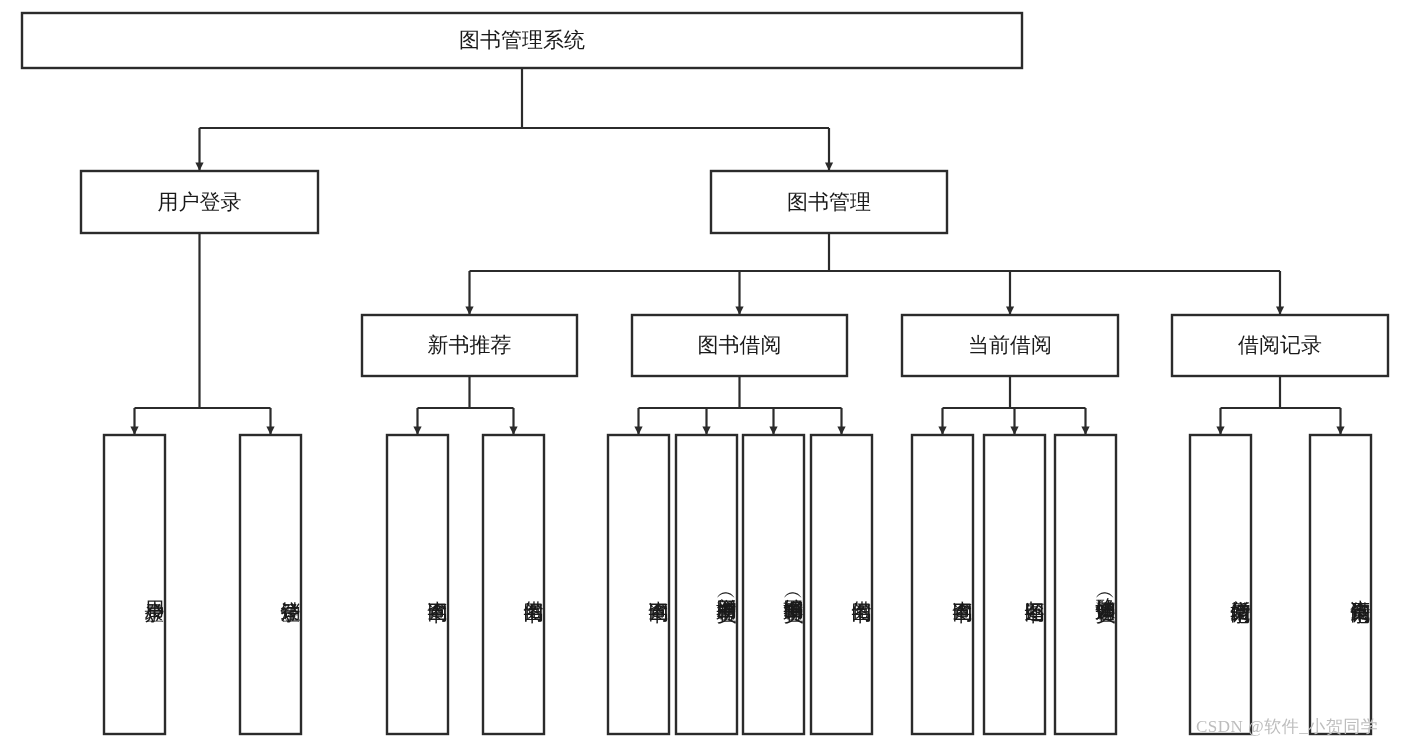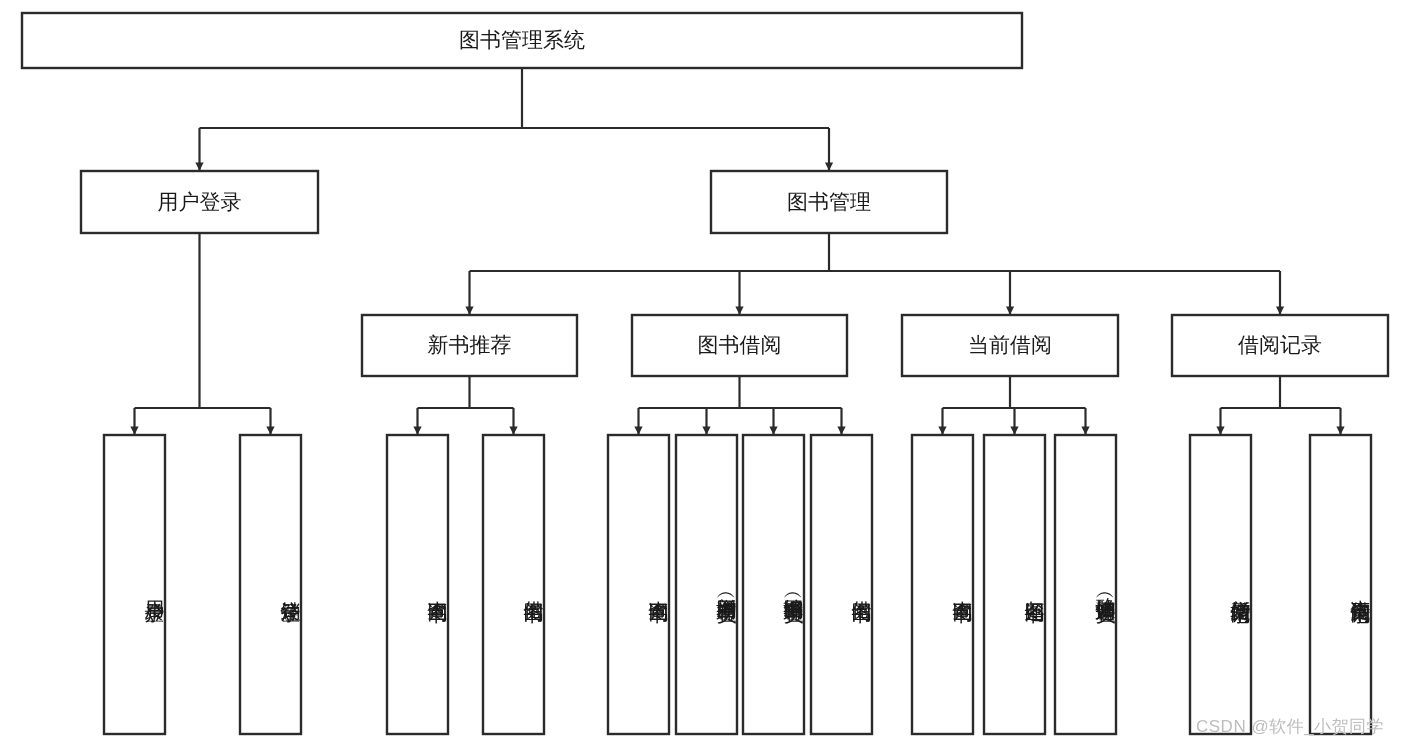--- a/index.html
+++ b/index.html
@@ -55,21 +55,21 @@
     letter-spacing: 1px;
     text-align: center;
     display: flex;
     align-items: flex-start;
     justify-content: center;
     white-space: nowrap;
     pointer-events: none;
   }
   .watermark {
     position: absolute;
-    font-family: Liberation Sans, sans-serif;
+    font-family: Liberation Serif, serif;
     font-size: 17px;
     color: #bdbdbd;
     white-space: nowrap;
     letter-spacing: 0.5px;
   }
 </style>
 </head>
 <body>
 
 <div id="diagram-root">

